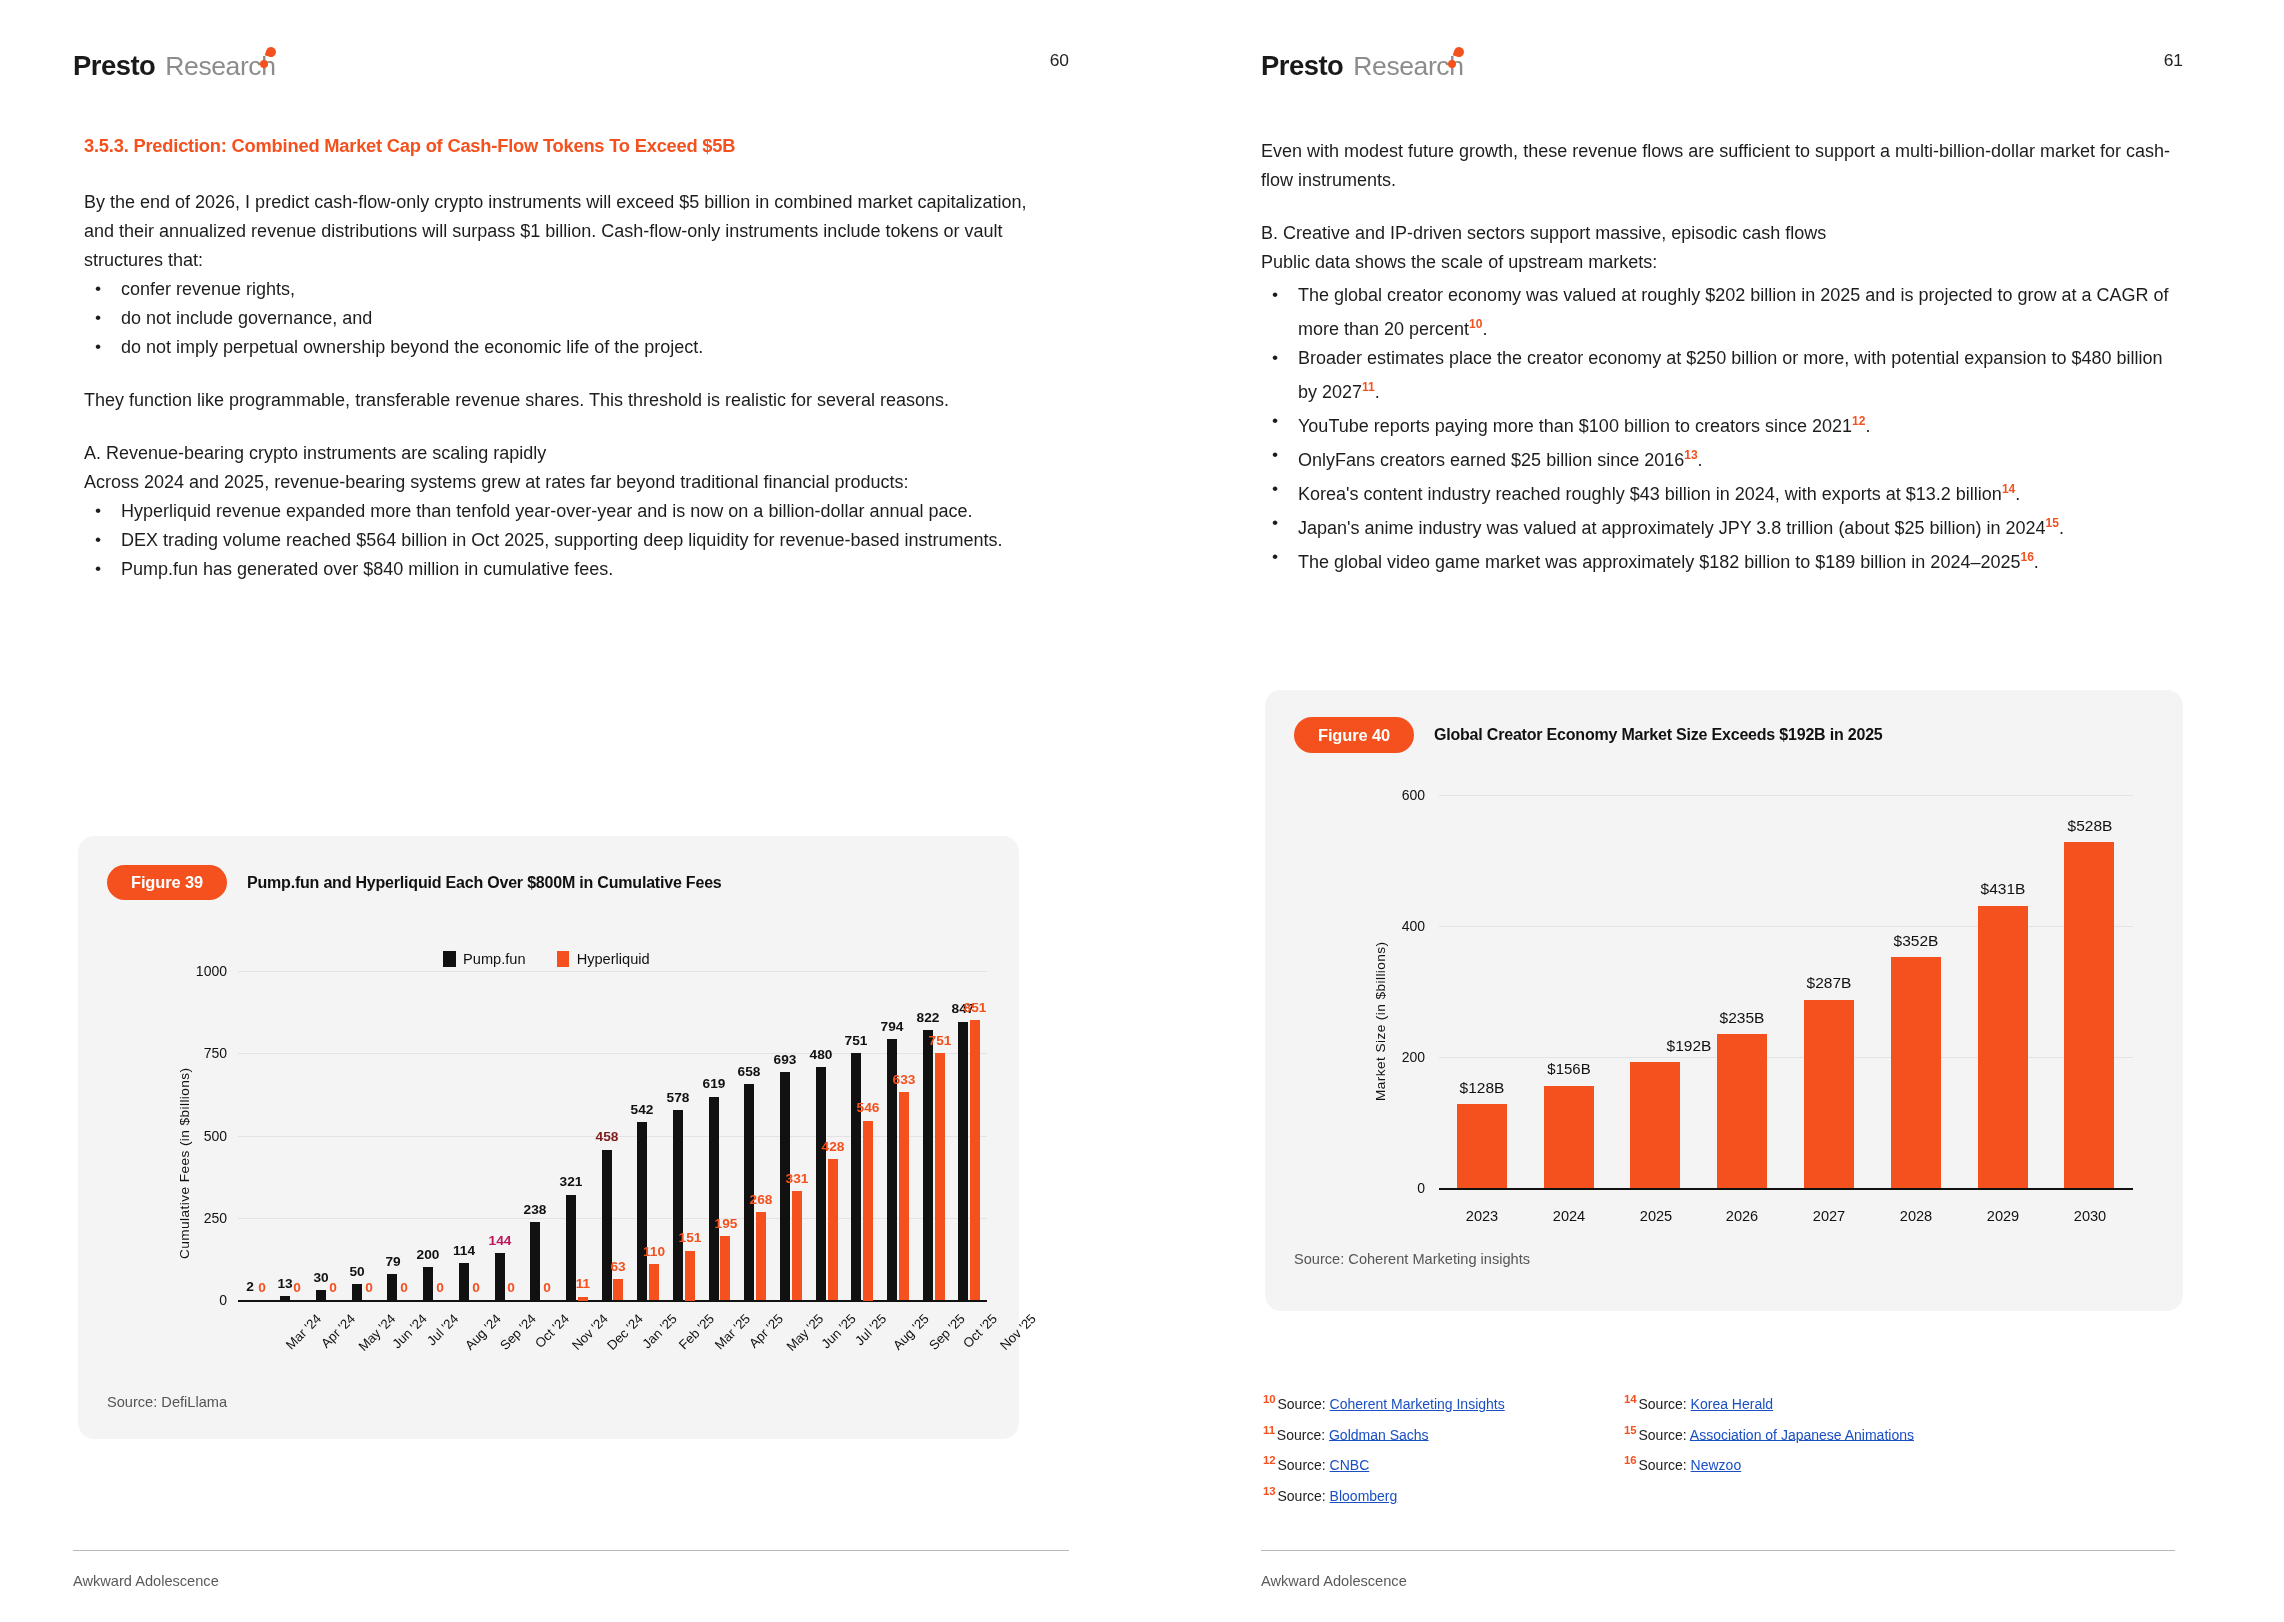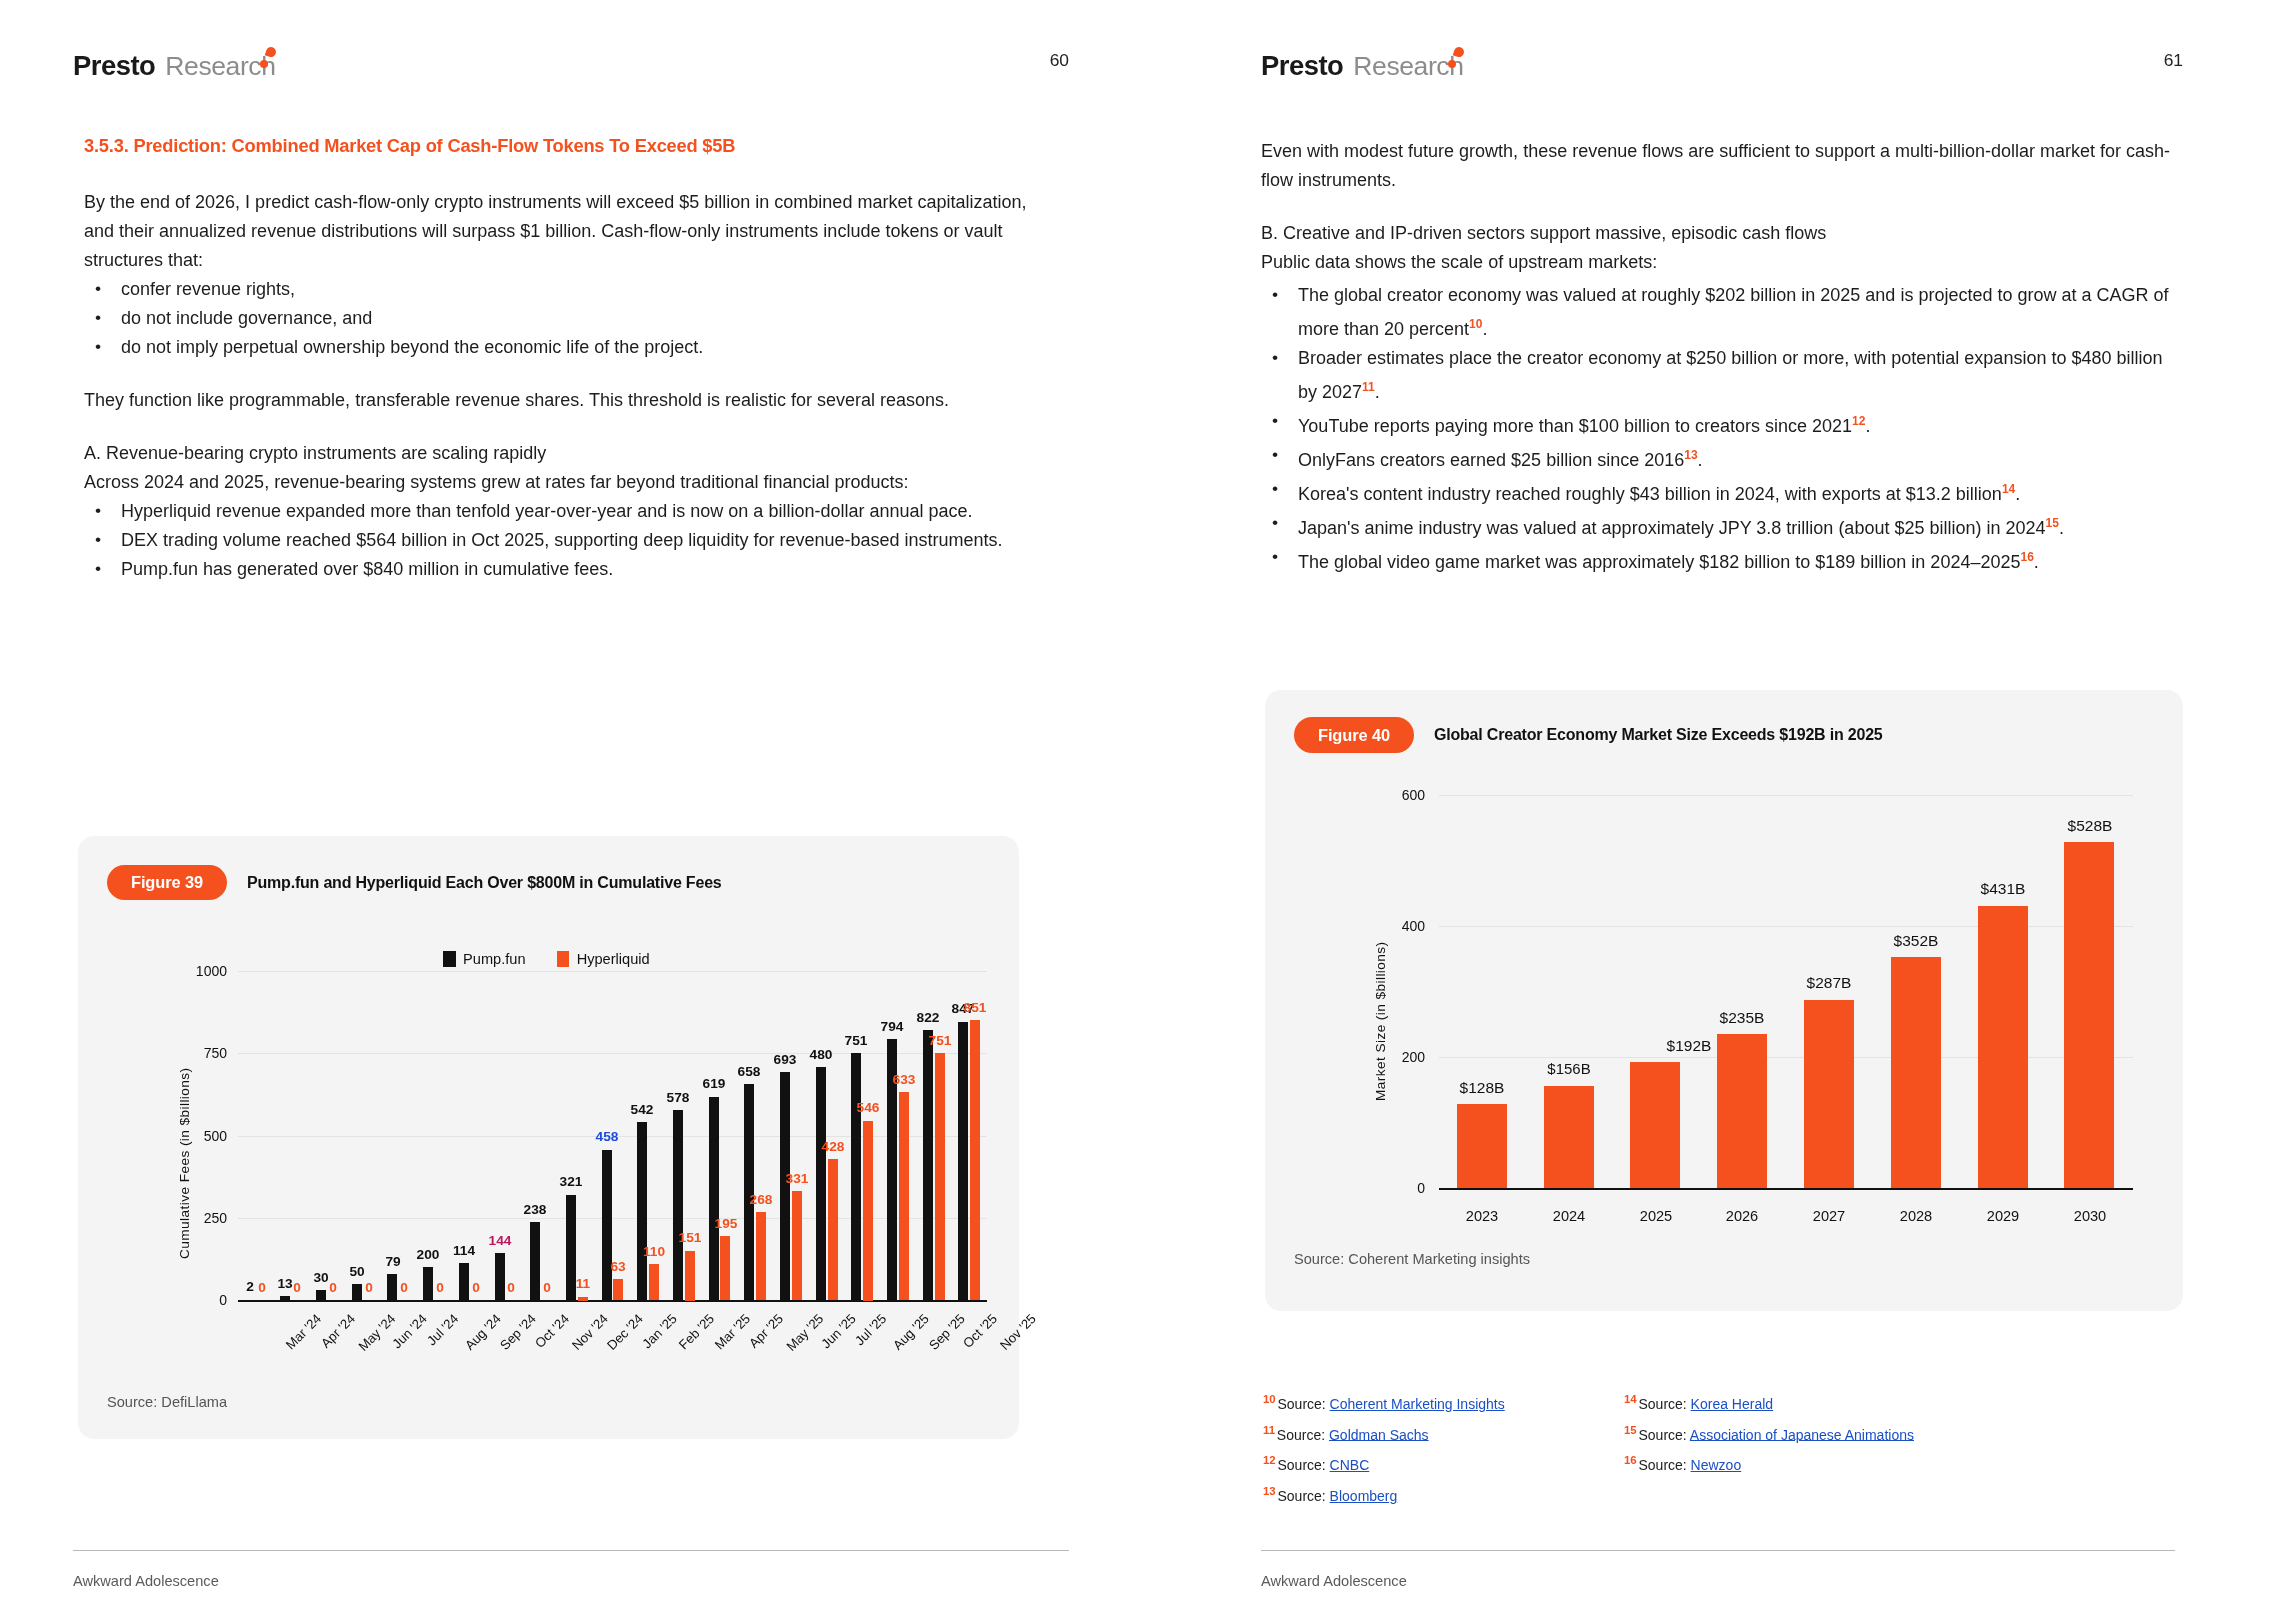--- a/index.html
+++ b/index.html
@@ -213,21 +213,21 @@
           <div class="bar black" style="left: 452px; top: 386px; width: 10px; height: 78px; background: rgb(17, 17, 17); bottom: auto;"></div>
           <div class="vlabel black" style="left: 457px; top: 366px; color: rgb(17, 17, 17);">238</div>
           <div class="vlabel orange" style="left: 469px; top: 444px; color: rgb(244, 81, 30);">0</div>
           <div class="xlabel-rot" style="left: 478px; top: 475px;">Nov '24</div>
           <div class="bar black" style="left: 488px; top: 359px; width: 10px; height: 106px; background: rgb(17, 17, 17); bottom: auto;"></div>
           <div class="vlabel black" style="left: 493px; top: 338px; color: rgb(17, 17, 17);">321</div>
           <div class="bar orange" style="left: 500px; top: 461px; width: 10px; height: 3.6px; background: rgb(244, 81, 30); bottom: auto;"></div>
           <div class="vlabel orange" style="left: 505px; top: 440px; color: rgb(244, 81, 30);">11</div>
           <div class="xlabel-rot" style="left: 513px; top: 475px;">Dec '24</div>
           <div class="bar black" style="left: 524px; top: 314px; width: 10px; height: 151px; background: rgb(17, 17, 17); bottom: auto;"></div>
-          <div class="vlabel black" style="left: 529px; top: 293px; color: #1d4ed8;">458</div>
+          <div class="vlabel black" style="left: 529px; top: 293px; color: #7f1d1d;">458</div>
           <div class="bar orange" style="left: 535px; top: 443px; width: 10px; height: 21px; background: rgb(244, 81, 30); bottom: auto;"></div>
           <div class="vlabel orange" style="left: 540px; top: 423px; color: rgb(244, 81, 30);">63</div>
           <div class="xlabel-rot" style="left: 549px; top: 475px;">Jan '25</div>
           <div class="bar black" style="left: 559px; top: 286px; width: 10px; height: 178px; background: rgb(17, 17, 17); bottom: auto;"></div>
           <div class="vlabel black" style="left: 564px; top: 266px; color: rgb(17, 17, 17);">542</div>
           <div class="bar orange" style="left: 571px; top: 428px; width: 10px; height: 36px; background: rgb(244, 81, 30); bottom: auto;"></div>
           <div class="vlabel orange" style="left: 576px; top: 408px; color: rgb(244, 81, 30);">110</div>
           <div class="xlabel-rot" style="left: 585px; top: 475px;">Feb '25</div>
           <div class="bar black" style="left: 595px; top: 274px; width: 10px; height: 190px; background: rgb(17, 17, 17); bottom: auto;"></div>
           <div class="vlabel black" style="left: 600px; top: 254px; color: rgb(17, 17, 17);">578</div>

